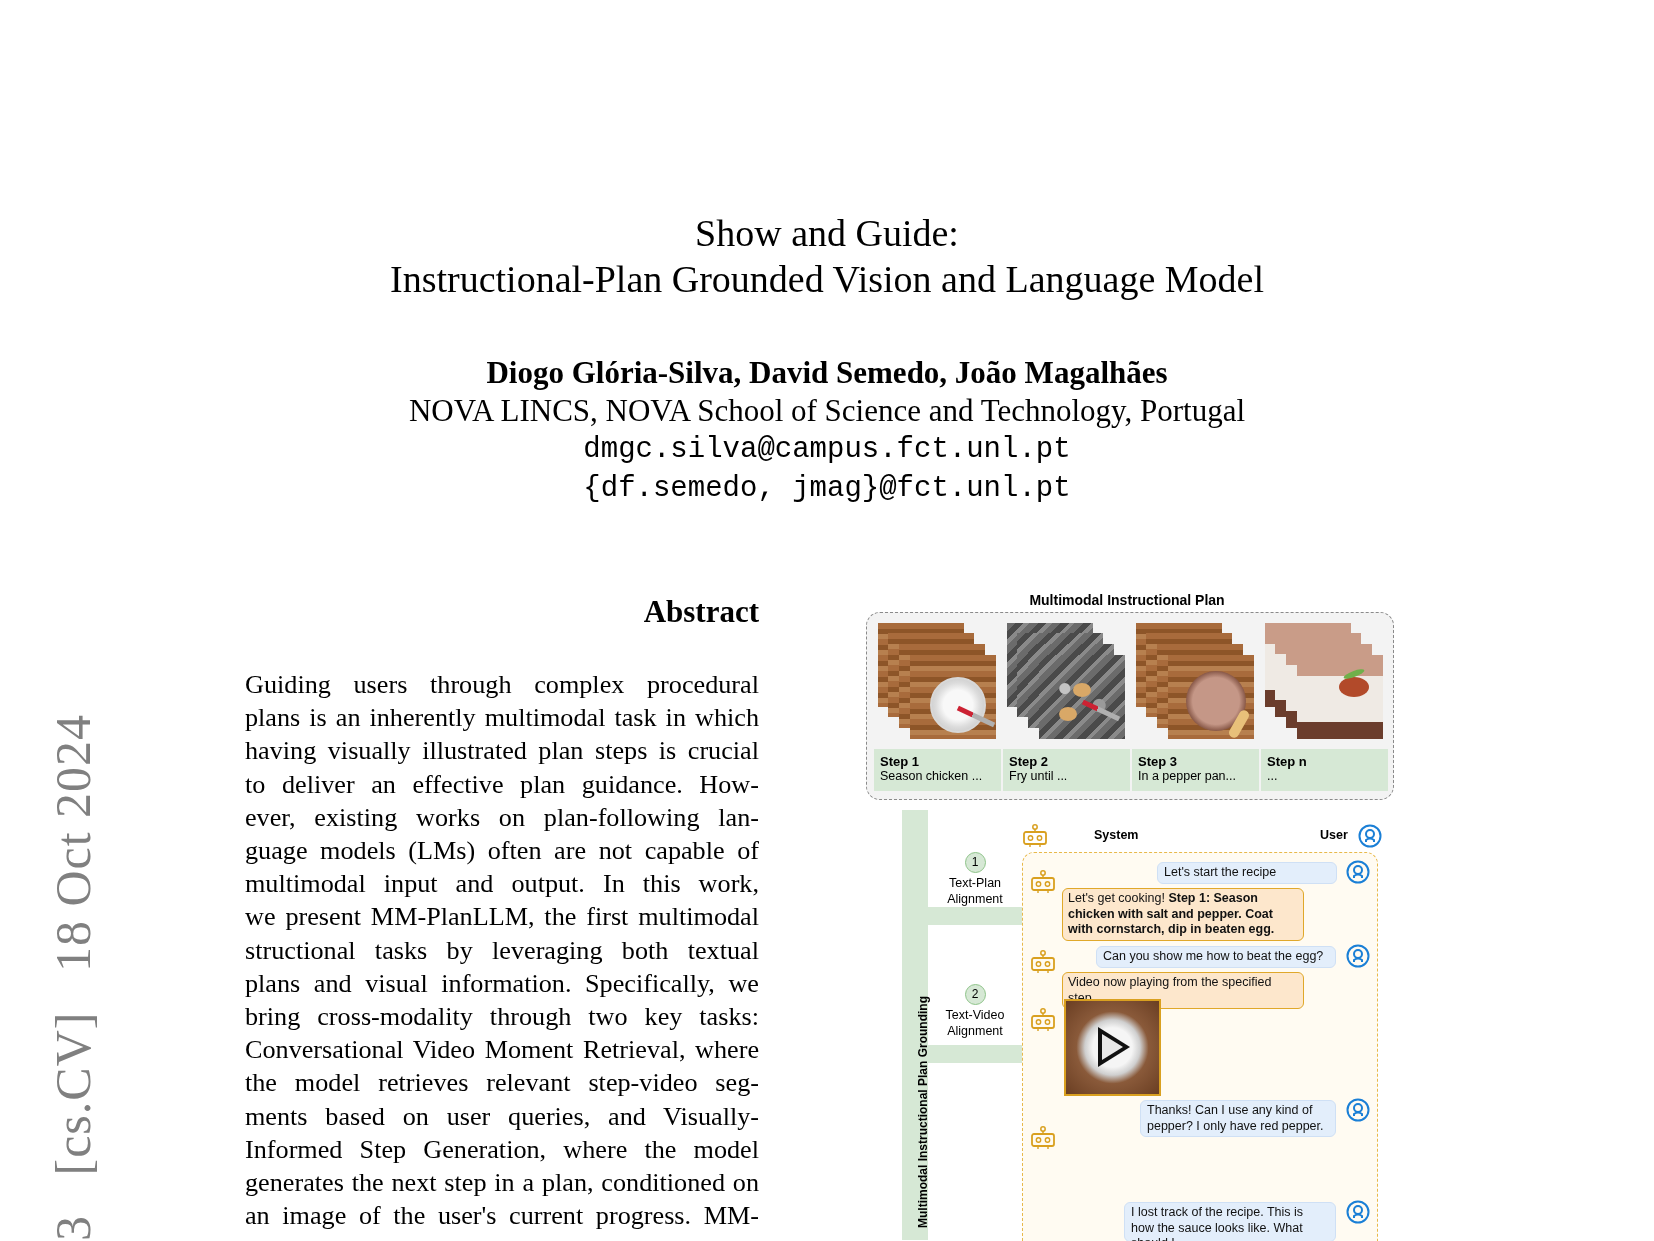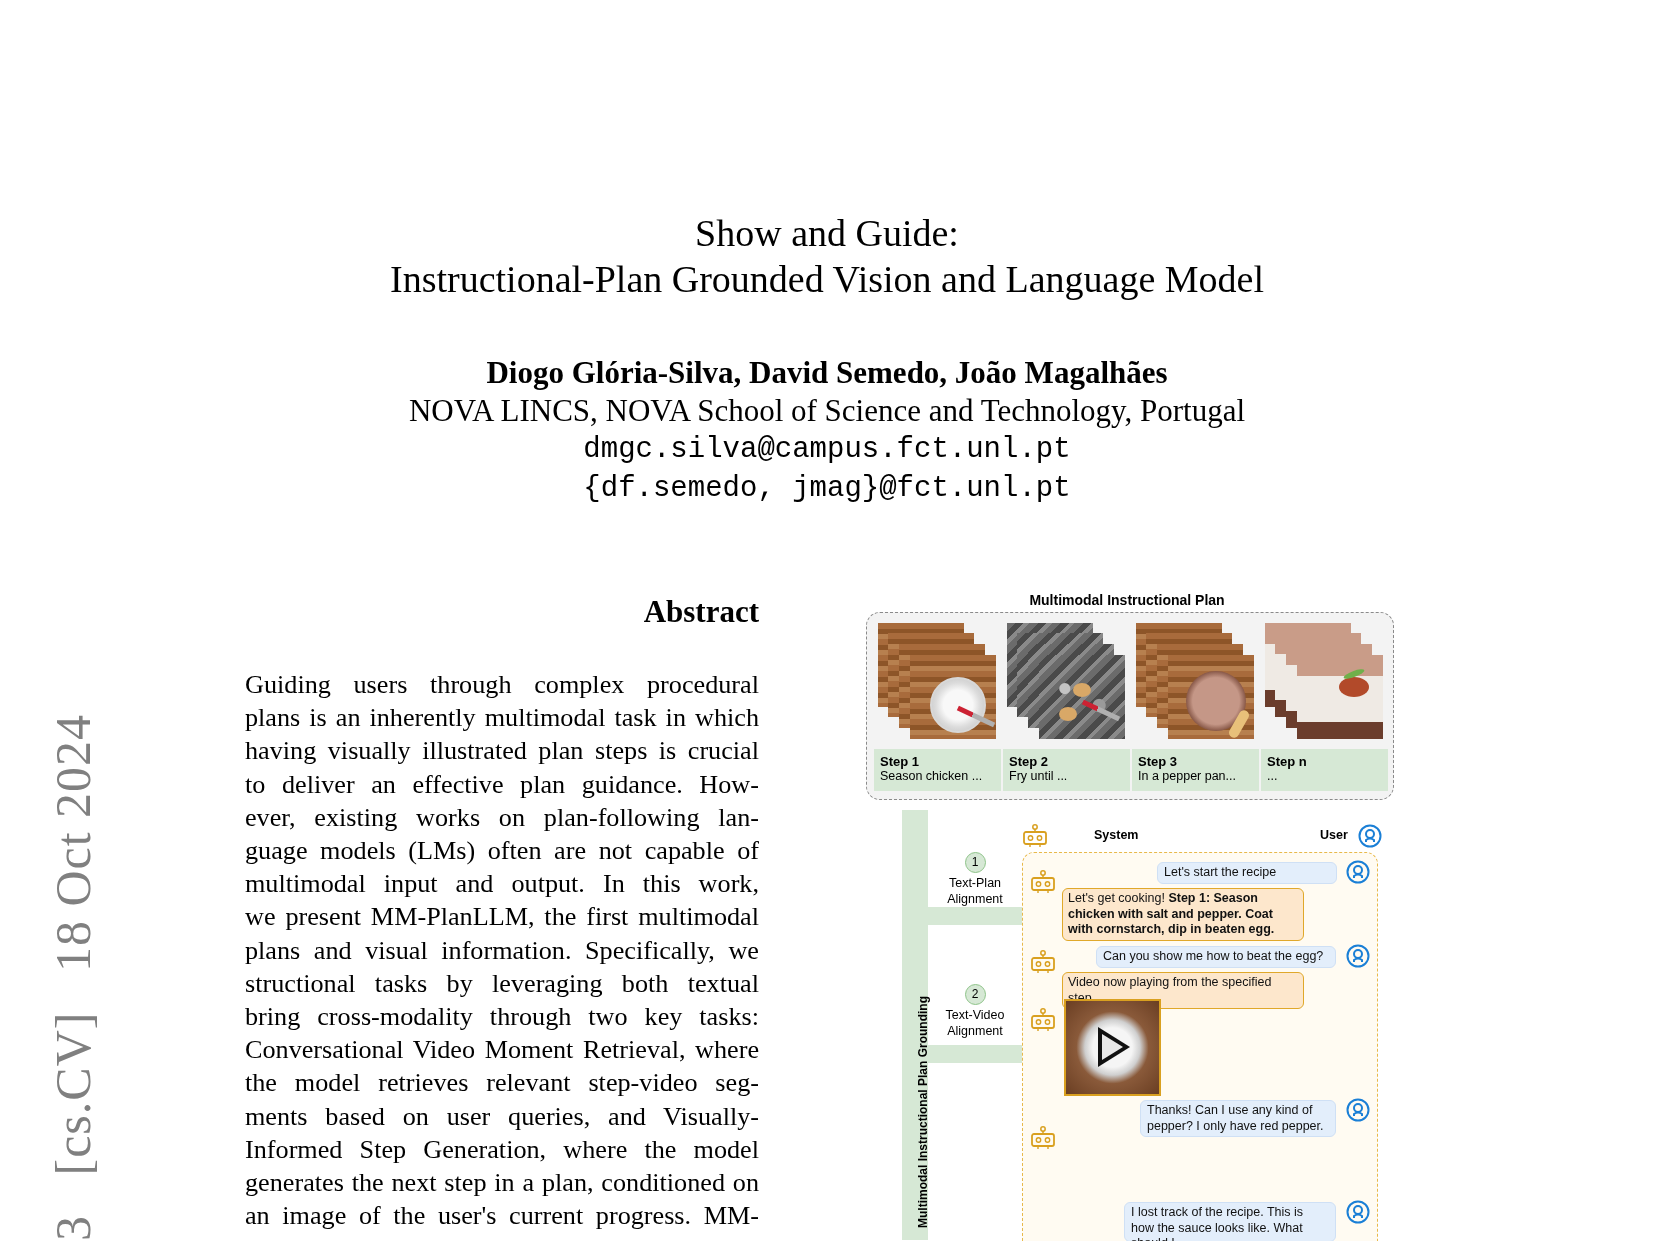--- a/index.html
+++ b/index.html
@@ -119,22 +119,22 @@
 <div class="abstract-heading">Abstract</div>
 <div class="abstract-body">
   <span class="line">Guiding users through complex procedural</span>
   <span class="line">plans is an inherently multimodal task in which</span>
   <span class="line">having visually illustrated plan steps is crucial</span>
   <span class="line">to deliver an effective plan guidance.  How-</span>
   <span class="line">ever, existing works on plan-following lan-</span>
   <span class="line">guage models (LMs) often are not capable of</span>
   <span class="line">multimodal input and output.  In this work,</span>
   <span class="line">we present MM-PlanLLM, the first multimodal</span>
+  <span class="line">structional tasks by leveraging both textual</span>
   <span class="line">plans and visual information. Specifically, we</span>
-  <span class="line">structional tasks by leveraging both textual</span>
   <span class="line">bring cross-modality through two key tasks:</span>
   <span class="line">Conversational Video Moment Retrieval, where</span>
   <span class="line">the model retrieves relevant step-video seg-</span>
   <span class="line">ments based on user queries, and Visually-</span>
   <span class="line">Informed Step Generation, where the model</span>
   <span class="line">generates the next step in a plan, conditioned on</span>
   <span class="line">an image of the user's current progress. MM-</span>
 </div>
 
 <div class="fig">

